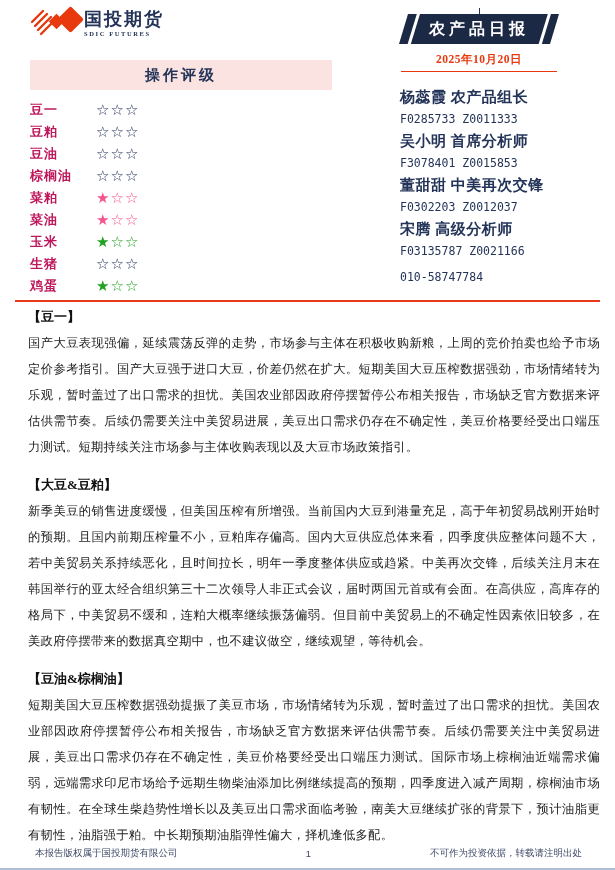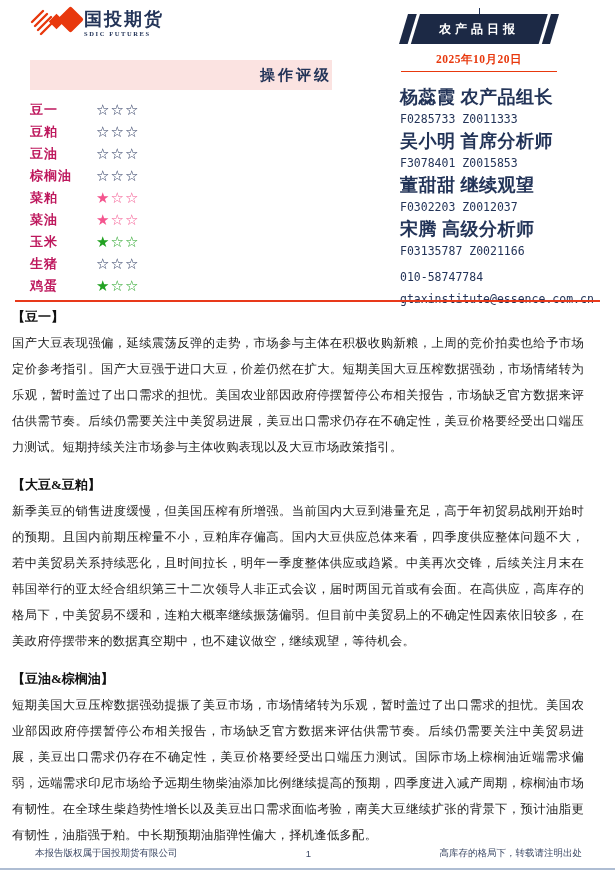--- a/index.html
+++ b/index.html
@@ -14,42 +14,42 @@
   
   .banner-wrap{position:absolute;left:399px;top:14px;width:160px;height:30px;}
   .banner-tick{position:absolute;left:50%;top:-6px;width:1px;height:14px;background:#233458;}
   .banner{
     position:absolute;inset:0;background:#1c2945;
     clip-path:polygon(9px 0,100% 0,calc(100% - 9px) 100%,0 100%);
     display:flex;align-items:center;justify-content:center;
   }
   .banner-cut{position:absolute;top:-2px;width:3px;height:36px;background:#ffffff;transform:rotate(17deg);}
   .banner-cut.l{left:13px;} .banner-cut.r{right:13px;}
-  .banner-title{color:#ffffff;font-size:12px;font-weight:bold;letter-spacing:4px;}
+  .banner-title{color:#ffffff;font-size:16px;font-weight:bold;letter-spacing:4px;}
   .date-line{position:absolute;left:399px;top:52px;width:160px;text-align:center;
     color:#e8380d;font-size:11.5px;font-weight:bold;letter-spacing:0.5px;}
   .date-rule{position:absolute;left:401px;top:71px;width:156px;height:0;border-top:1.6px solid #e8380d;}
   
   .ratings{position:absolute;left:30px;top:60px;width:302px;}
-  .ratings-header{background:#fbe3e1;height:30px;line-height:30px;text-align:right;
+  .ratings-header{background:#fbe3e1;height:30px;line-height:30px;text-align:center;
     color:#233458;font-size:15px;font-weight:bold;letter-spacing:3px;}
   .ratings-list{margin-top:9px;}
   .rating-row{display:flex;align-items:center;height:22px;}
   .rating-label{width:66px;font-size:13px;font-weight:bold;color:#be185d;letter-spacing:1px;}
   .rating-stars{font-size:15px;letter-spacing:1px;line-height:1;}
   
   .analysts{position:absolute;left:400px;top:86px;width:200px;color:#233458;}
-  .analyst-name{font-size:18px;font-weight:bold;line-height:22px;letter-spacing:0.5px;}
+  .analyst-name{font-size:15px;font-weight:bold;line-height:22px;letter-spacing:0.5px;}
   .analyst-ids{font-size:11.5px;line-height:22px;font-family:"DejaVu Sans Mono",monospace;}
   .contact{margin-top:4px;}
   .contact div{font-size:11.5px;line-height:22px;font-family:"DejaVu Sans Mono",monospace;color:#233458;}
   
   .red-rule{position:absolute;left:15px;top:300px;width:585px;height:0;border-top:2px solid #e8391a;}
   
-  .content{position:absolute;left:12px;top:304px;width:572px;color:#1c1c1c;}
+  .content{position:absolute;left:28px;top:304px;width:572px;color:#1c1c1c;}
   .section{margin-bottom:12px;}
   .section-title{font-size:13px;font-weight:bold;line-height:26px;color:#111111;}
   .section-body{font-size:12.3px;line-height:26px;text-align:justify;letter-spacing:0.3px;}
   
   .footer{position:absolute;left:0;bottom:10px;width:100%;display:flex;align-items:center;
     font-size:9.5px;color:#3e4a66;font-family:Liberation Sans, sans-serif;}
   .footer .f-left{margin-left:35px;width:250px;}
   .footer .f-center{flex:1;text-align:center;}
   .footer .f-right{margin-right:33px;width:250px;text-align:right;}
   .bottom-rule{position:absolute;left:0;bottom:0;width:100%;height:2px;background:#aebdd3;}
@@ -145,32 +145,31 @@
       <div class="analyst-name">杨蕊霞 农产品组长</div>
       <div class="analyst-ids">F0285733 Z0011333</div>
     </div>
 
     <div>
       <div class="analyst-name">吴小明 首席分析师</div>
       <div class="analyst-ids">F3078401 Z0015853</div>
     </div>
 
     <div>
-      <div class="analyst-name">董甜甜 继续观望</div>
+      <div class="analyst-name">董甜甜 中美再次交锋</div>
       <div class="analyst-ids">F0302203 Z0012037</div>
     </div>
 
     <div>
       <div class="analyst-name">宋腾 高级分析师</div>
       <div class="analyst-ids">F03135787 Z0021166</div>
     </div>
   </div>
     <div class="contact">
       <div>010-58747784</div>
-      <div>gtaxinstitute@essence.com.cn</div>
     </div>
   </div>
 
   <div class="red-rule"></div>
 
   <div class="content">
     <div class="section">
       <div class="section-title">【豆一】</div>
       <div class="section-body">国产大豆表现强偏，延续震荡反弹的走势，市场参与主体在积极收购新粮，上周的竞价拍卖也给予市场定价参考指引。国产大豆强于进口大豆，价差仍然在扩大。短期美国大豆压榨数据强劲，市场情绪转为乐观，暂时盖过了出口需求的担忧。美国农业部因政府停摆暂停公布相关报告，市场缺乏官方数据来评估供需节奏。后续仍需要关注中美贸易进展，美豆出口需求仍存在不确定性，美豆价格要经受出口端压力测试。短期持续关注市场参与主体收购表现以及大豆市场政策指引。</div>
     </div>
@@ -182,17 +181,17 @@
 
     <div class="section">
       <div class="section-title">【豆油&amp;棕榈油】</div>
       <div class="section-body">短期美国大豆压榨数据强劲提振了美豆市场，市场情绪转为乐观，暂时盖过了出口需求的担忧。美国农业部因政府停摆暂停公布相关报告，市场缺乏官方数据来评估供需节奏。后续仍需要关注中美贸易进展，美豆出口需求仍存在不确定性，美豆价格要经受出口端压力测试。国际市场上棕榈油近端需求偏弱，远端需求印尼市场给予远期生物柴油添加比例继续提高的预期，四季度进入减产周期，棕榈油市场有韧性。在全球生柴趋势性增长以及美豆出口需求面临考验，南美大豆继续扩张的背景下，预计油脂更有韧性，油脂强于粕。中长期预期油脂弹性偏大，择机逢低多配。</div>
     </div>
   </div>
 
   <div class="footer">
     <span class="f-left">本报告版权属于国投期货有限公司</span>
     <span class="f-center">1</span>
-    <span class="f-right">高库存的格局下，转载请注明出处</span>
+    <span class="f-right">不可作为投资依据，转载请注明出处</span>
   </div>
   <div class="bottom-rule"></div>
 
 </div>
 
 </body></html>

